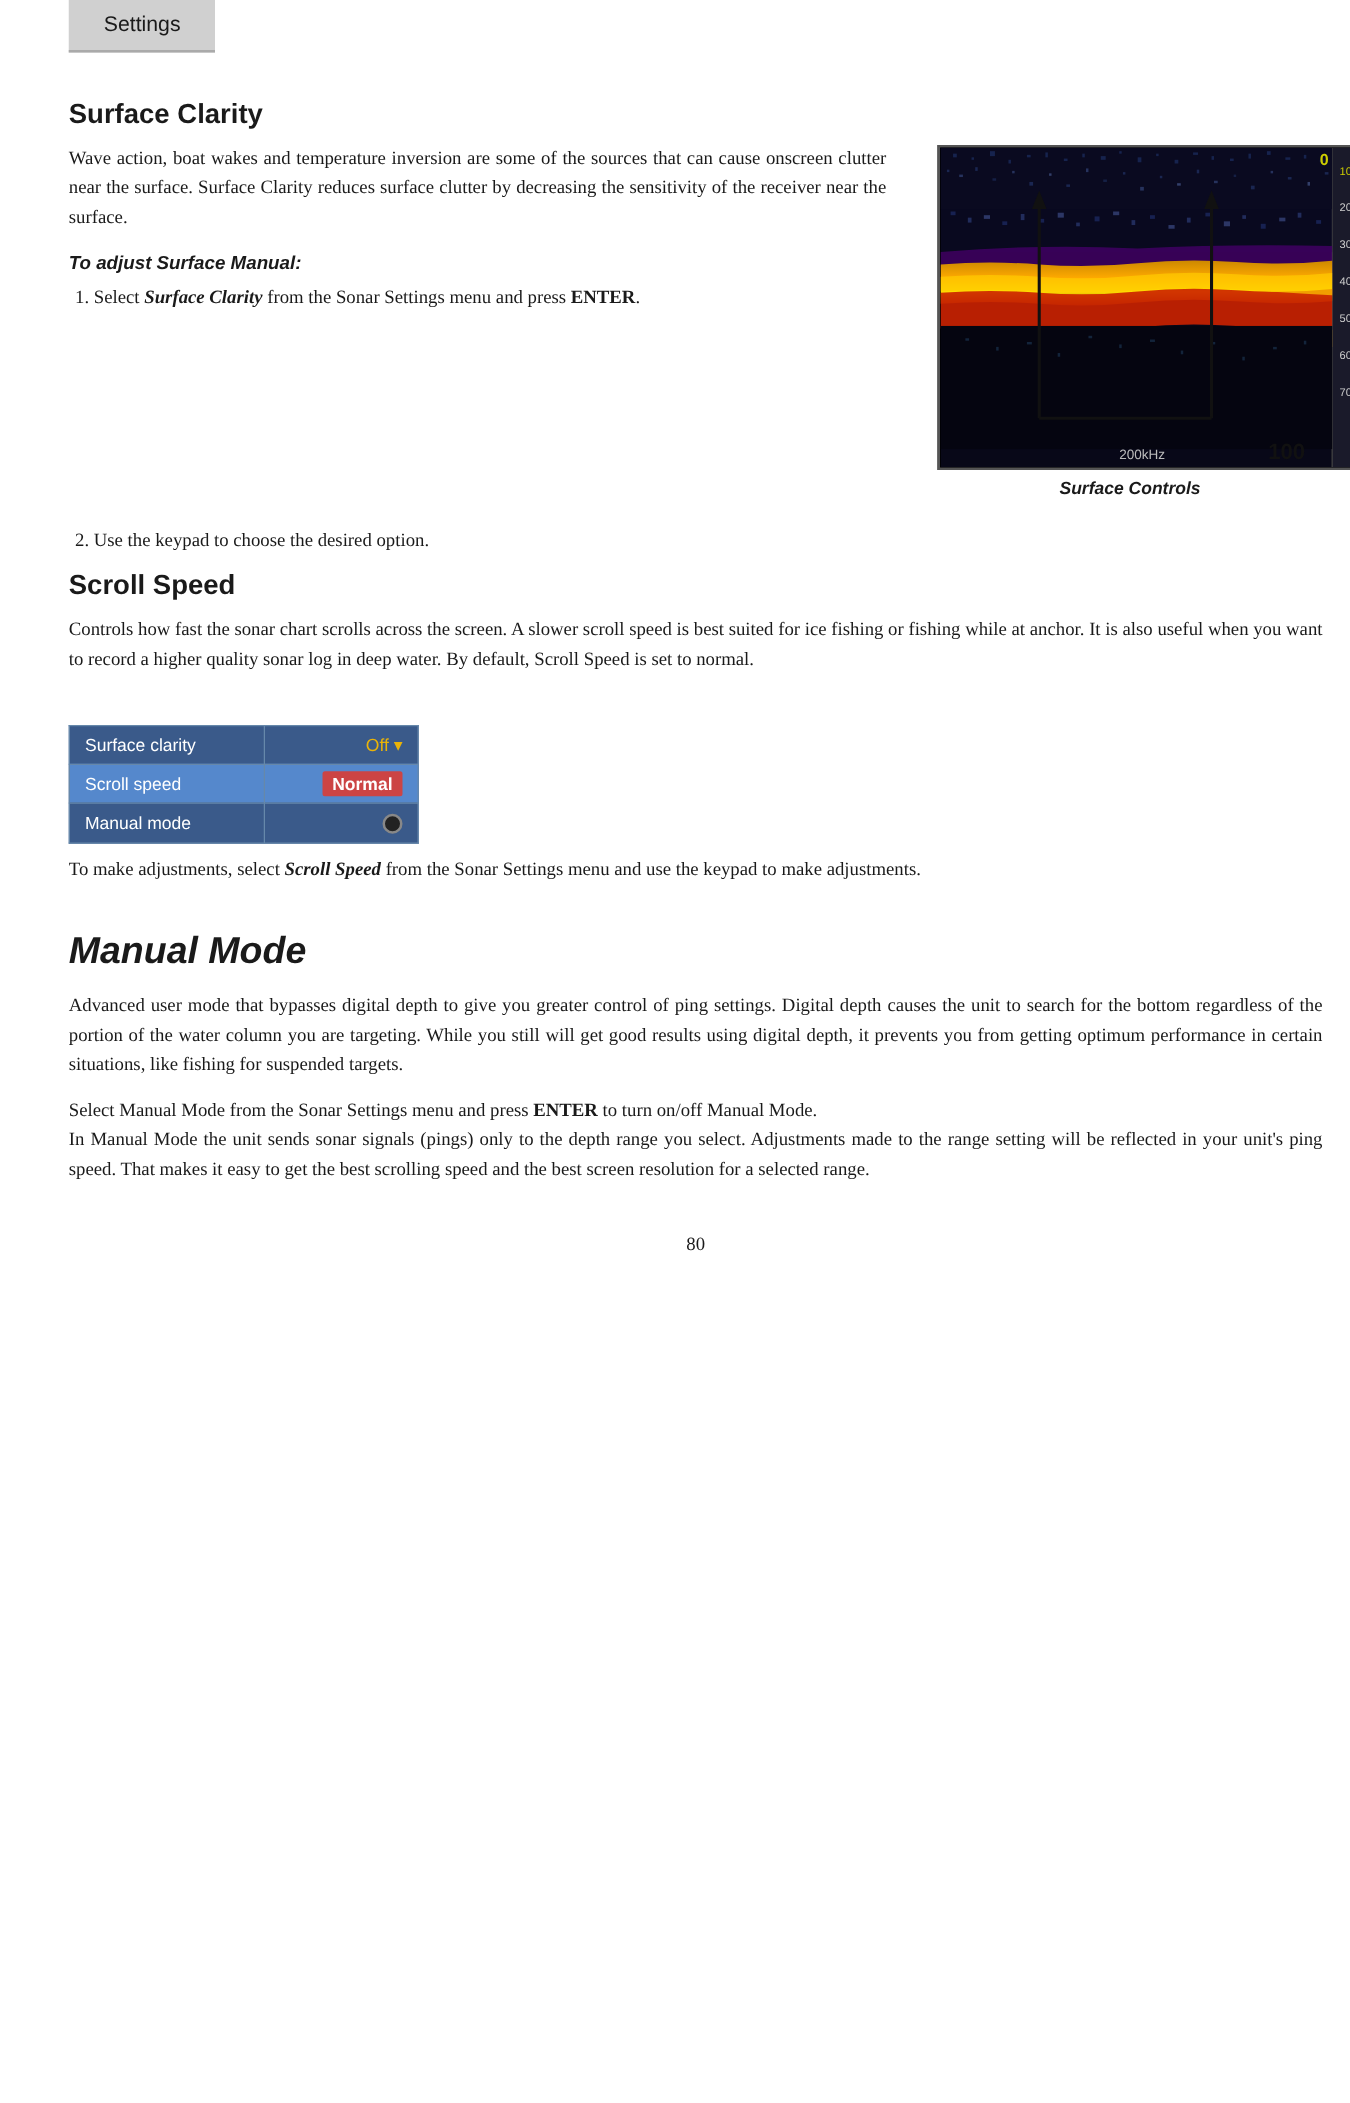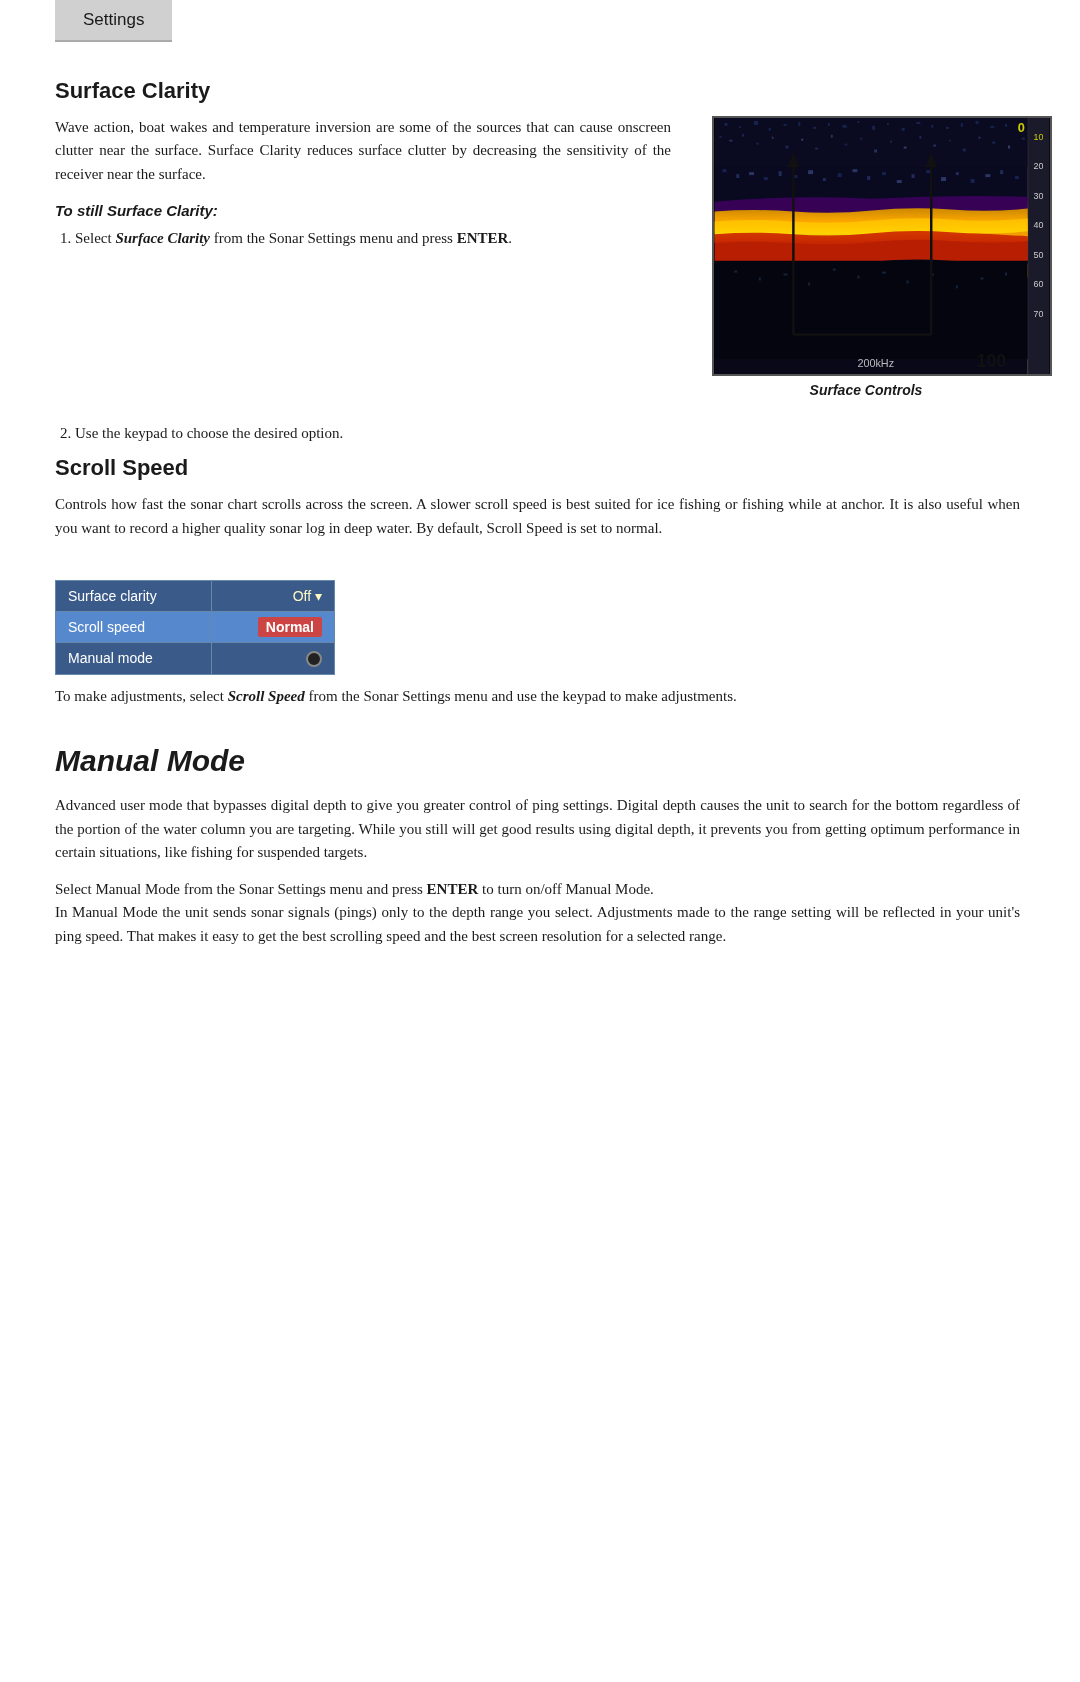--- a/index.html
+++ b/index.html
@@ -28,21 +28,21 @@
       padding: 10px 28px;
       font-weight: normal;
       font-size: 17px;
       font-family: Arial, sans-serif;
       margin-left: 55px;
       margin-top: 0;
       border-bottom: 2px solid #aaa;
     }
 
     .content-area {
-      padding: 28px 60px 40px 55px;
+      padding: 28px 22px 40px 55px;
     }
 
     
     .section-title {
       font-size: 22px;
       font-weight: bold;
       font-family: Arial, sans-serif;
       margin-bottom: 12px;
       margin-top: 8px;
     }
@@ -149,21 +149,21 @@
     .menu-table tr.highlighted td {
       background: #5588cc;
     }
 
     .menu-table tr td.value-cell {
       text-align: right;
       min-width: 80px;
     }
 
     .menu-table tr td.value-off {
-      color: #fef9c3;
+      color: #eab308;
     }
 
     .circle-indicator {
       display: inline-block;
       width: 16px;
       height: 16px;
       background: #222;
       border-radius: 50%;
       border: 2px solid #888;
       vertical-align: middle;
@@ -211,21 +211,21 @@
 
   <div class="content-area">
 
     <div class="surface-clarity-section">
       <h2 class="section-title">Surface Clarity</h2>
 
       <div class="two-column">
         <div class="text-col">
           <p class="body-text">Wave action, boat wakes and temperature inversion are some of the sources that can cause onscreen clutter near the surface. Surface Clarity reduces surface clutter by decreasing the sensitivity of the receiver near the surface.</p>
 
-          <p class="italic-bold-label">To still Surface Clarity:</p>
+          <p class="italic-bold-label">To adjust Surface Manual:</p>
 
           <ol class="numbered-list">
             <li>
               Select <em><strong>Surface Clarity</strong></em> from the Sonar Settings menu and press <strong>ENTER</strong>.
             </li>
           </ol>
         </div>
 
         <div class="image-col">
 
@@ -429,15 +429,16 @@
 
       <p class="body-text" style="margin-bottom:14px;">Advanced user mode that bypasses digital depth to give you greater control of ping settings. Digital depth causes the unit to search for the bottom regardless of the portion of the water column you are targeting. While you still will get good results using digital depth, it prevents you from getting optimum performance in certain situations, like fishing for suspended targets.</p>
 
       <p class="body-text">
         Select Manual Mode from the Sonar Settings menu and press <strong>ENTER</strong> to turn on/off Manual Mode.
       </p>
 
       <p class="body-text" style="margin-bottom:14px;">In Manual Mode the unit sends sonar signals (pings) only to the depth range you select. Adjustments made to the range setting will be reflected in your unit's ping speed. That makes it easy to get the best scrolling speed and the best screen resolution for a selected range.</p>
     </div>
 
+    <div class="page-number">80</div>
 
   </div>
 </div>
 
 </body></html>

